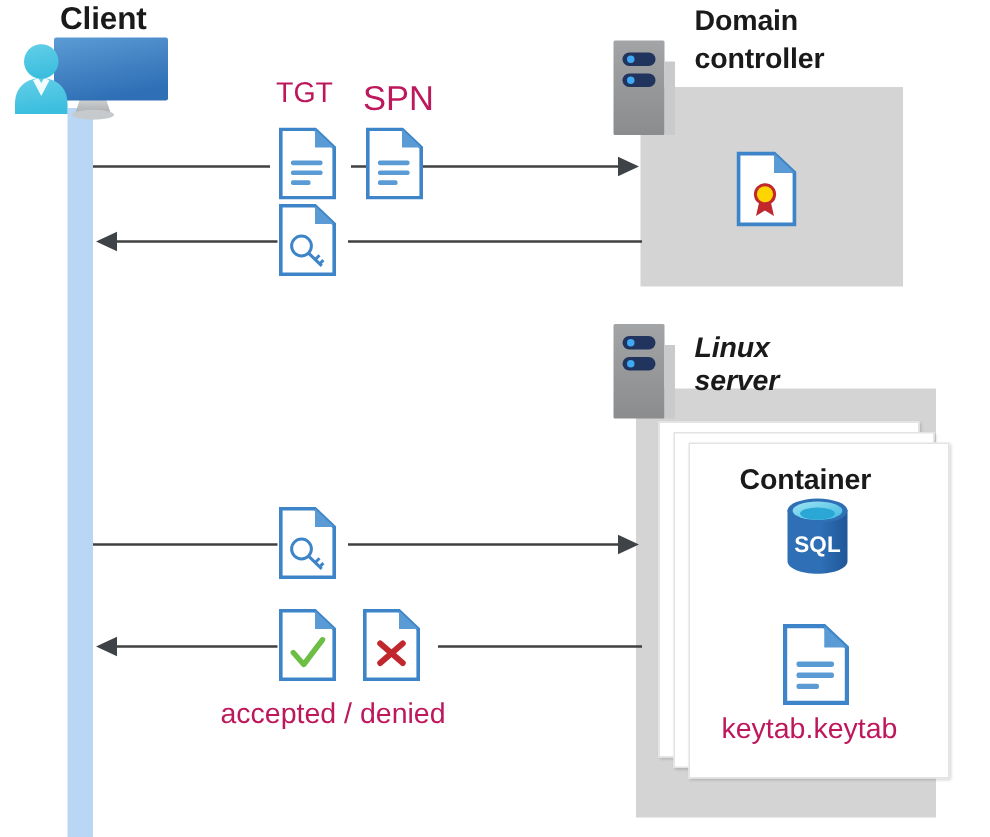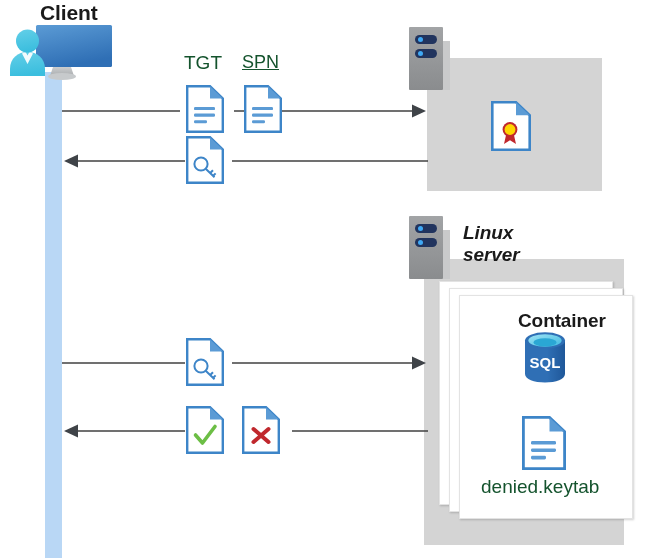--- a/index.html
+++ b/index.html
@@ -13,28 +13,28 @@
   .stage{position:absolute;left:0;top:0;width:524px;height:558px;border-radius:22px;}
   .abs{position:absolute;}
 
   
   .label-bold{
     font-weight:bold;
     color:#1a1a1a;
     letter-spacing:-0.1px;
   }
   .label-plain{
-    color:#14532d;
+    color:#be185d;
   }
   #client-title{left:40px;top:1px;font-size:21px;}
   #dc-title{left:463px;top:2px;font-size:19px;line-height:25px;width:160px;}
   #linux-title{left:463px;top:222px;font-size:19px;font-style:italic;}
-  #container-title{left:493px;top:310px;font-size:19px;margin-left:25px;}
+  #container-title{left:493px;top:310px;font-size:19px;}
   #tgt-label{left:184px;top:52px;font-size:19px;}
-  #spn-label{left:242px;top:52px;font-size:18px;text-decoration:underline;}
+  #spn-label{left:242px;top:52px;font-size:23px;}
   #keytab-label{left:481px;top:476px;font-size:19px;}
   #accepted-denied{left:147px;top:466px;font-size:19px;}
 
   
   #client-lifeline{
     left:45px;top:72px;width:17px;height:486px;
     background:#b9d7f5;
   }
 
   
@@ -120,20 +120,24 @@
       <path d="M2 47 C2 36, 10 30, 19.5 30 C29 30, 37 36, 37 47 L37 54 L2 54 Z" fill="url(#persongrad)"></path>
 
       <path d="M14 31.5 L19.5 42 L25 31.5 L21.5 29.8 L19.5 33.4 L17.5 29.8 Z" fill="#ffffff" opacity="0.92"></path>
 
       <circle cx="19.5" cy="19" r="11.5" fill="url(#persongrad)"></circle>
     </svg>
   </div>
 
   <div class="abs label-bold" id="client-title">Client</div>
 
+  <div class="abs label-bold" id="dc-title">
+    <div>Domain</div>
+    <div>controller</div>
+  </div>
 
   <div class="abs label-bold" id="linux-title">Linux server</div>
   <div class="abs label-bold" id="container-title">Container</div>
 
   <div class="abs rack" id="dc-rack">
     <div class="shadow"></div>
     <div class="bar b1"></div>
     <div class="bar b2"></div>
   </div>
 
@@ -228,20 +232,21 @@
     <svg class="docicon" width="38" height="48" viewBox="0 0 38 48">
       <path d="M1.2 1.2 H24 L36.8 13.4 V46.8 H1.2 Z" fill="#ffffff" stroke="#3d85c8" stroke-width="2.4"></path>
       <path d="M24 1.2 L36.8 13.4 H24 Z" fill="#5b9bd5"></path>
       <g stroke="#c0282d" stroke-width="4" stroke-linecap="round">
         <path d="M11.5 23 L26.5 36"></path>
         <path d="M26.5 23 L11.5 36"></path>
       </g>
     </svg>
   </div>
 
+  <div class="abs label-plain" id="accepted-denied">accepted / denied</div>
 
   <div class="abs" style="left:491px;top:101px;">
     <svg class="docicon" width="40" height="50" viewBox="0 0 40 50">
       <path d="M1.3 1.3 H25 L38.7 14.3 V48.7 H1.3 Z" fill="#ffffff" stroke="#3d85c8" stroke-width="2.6"></path>
       <path d="M25 1.3 L38.7 14.3 H25 Z" fill="#5b9bd5"></path>
       <path d="M15.5 32 L13 43 L19 39.3 L25 43 L22.5 32 Z" fill="#c0282d"></path>
       <circle cx="19" cy="28.5" r="7.4" fill="#c0282d"></circle>
       <circle cx="19" cy="28.5" r="5.4" fill="#ffd500"></circle>
     </svg>
   </div>
@@ -270,15 +275,15 @@
   <div class="abs" style="left:522px;top:416px;">
     <svg class="docicon" width="44" height="54" viewBox="0 0 44 54">
       <path d="M1.4 1.4 H27.5 L42.6 15.6 V52.6 H1.4 Z" fill="#ffffff" stroke="#3d85c8" stroke-width="2.8"></path>
       <path d="M27.5 1.4 L42.6 15.6 H27.5 Z" fill="#5b9bd5"></path>
       <rect x="9" y="25" width="25" height="3.6" rx="1.4" fill="#5b9bd5"></rect>
       <rect x="9" y="32.4" width="25" height="3.6" rx="1.4" fill="#5b9bd5"></rect>
       <rect x="9" y="39.8" width="15" height="3.6" rx="1.4" fill="#5b9bd5"></rect>
     </svg>
   </div>
 
-  <div class="abs label-plain" id="keytab-label">denied.keytab</div>
+  <div class="abs label-plain" id="keytab-label">keytab.keytab</div>
 
 </div>
 
 </body></html>

